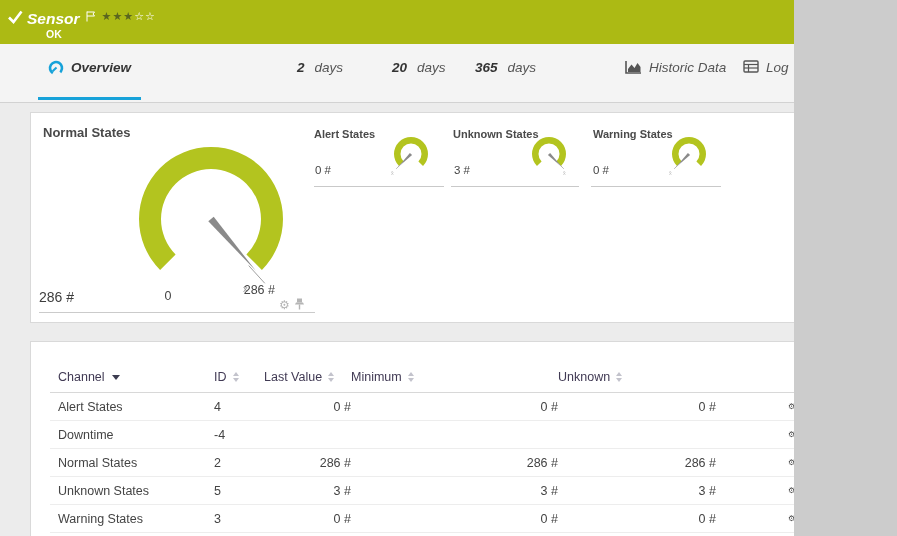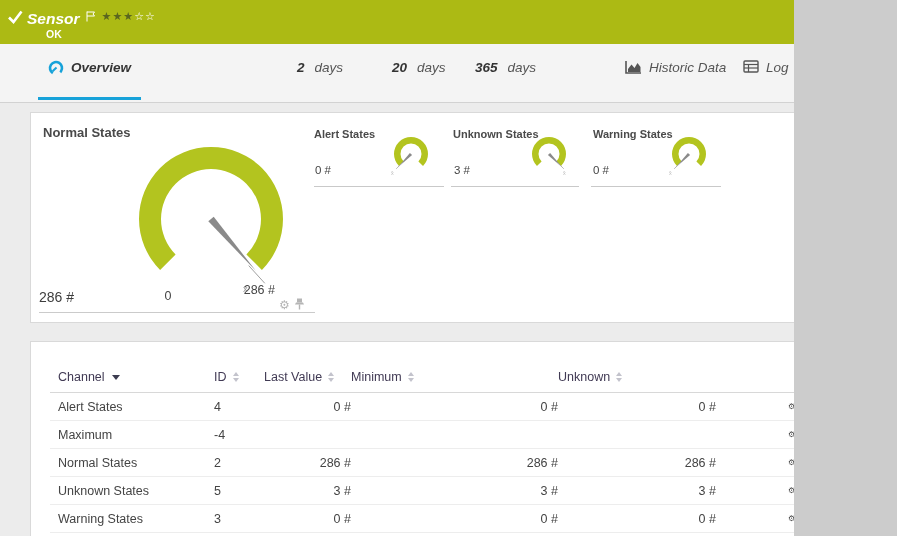--- a/index.html
+++ b/index.html
@@ -240,21 +240,21 @@
         <div class="cell-num">0 #</div>
         <div class="cell-num">0 #</div>
         <div class="cell-num">0 #</div>
         <div class="chan-gears">
             <span class="g1">⚙</span>
             <span class="g2">⚙</span>
           </div>
       </div>
 
       <div class="trow">
-        <div>Maximum</div>
+        <div>Downtime</div>
         <div>-4</div>
         <div class="cell-num"></div>
         <div class="cell-num"></div>
         <div class="cell-num"></div>
         <div class="chan-gears">
             <span class="g1">⚙</span>
             <span class="g2">⚙</span>
           </div>
       </div>
 

